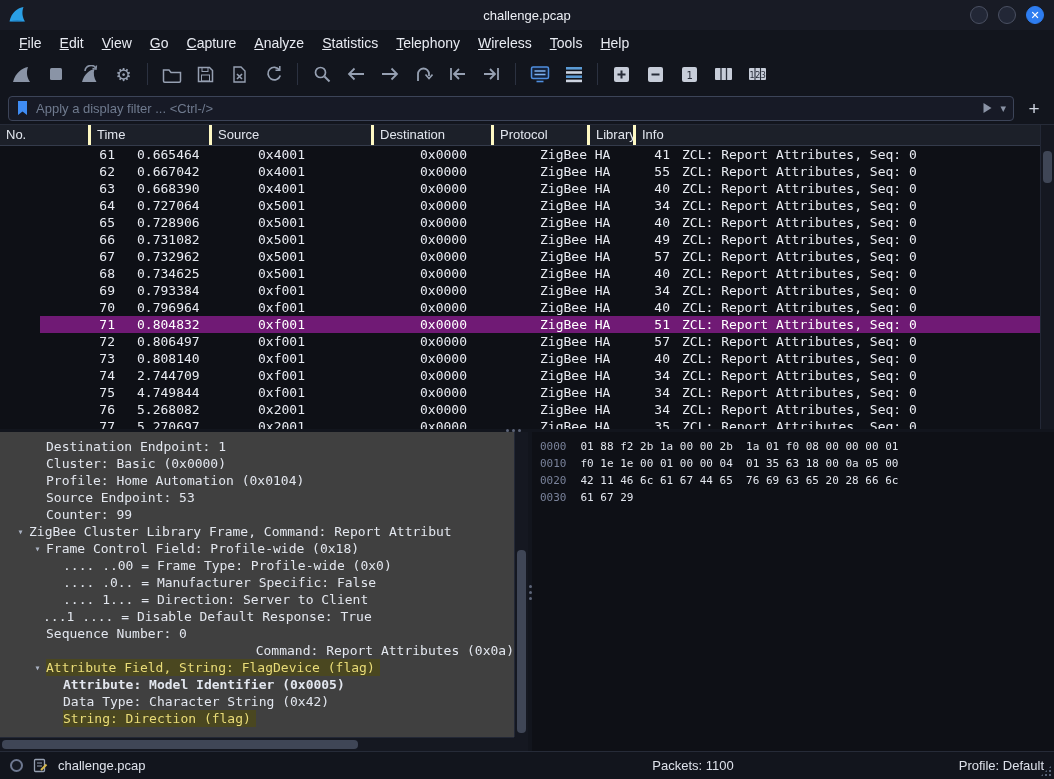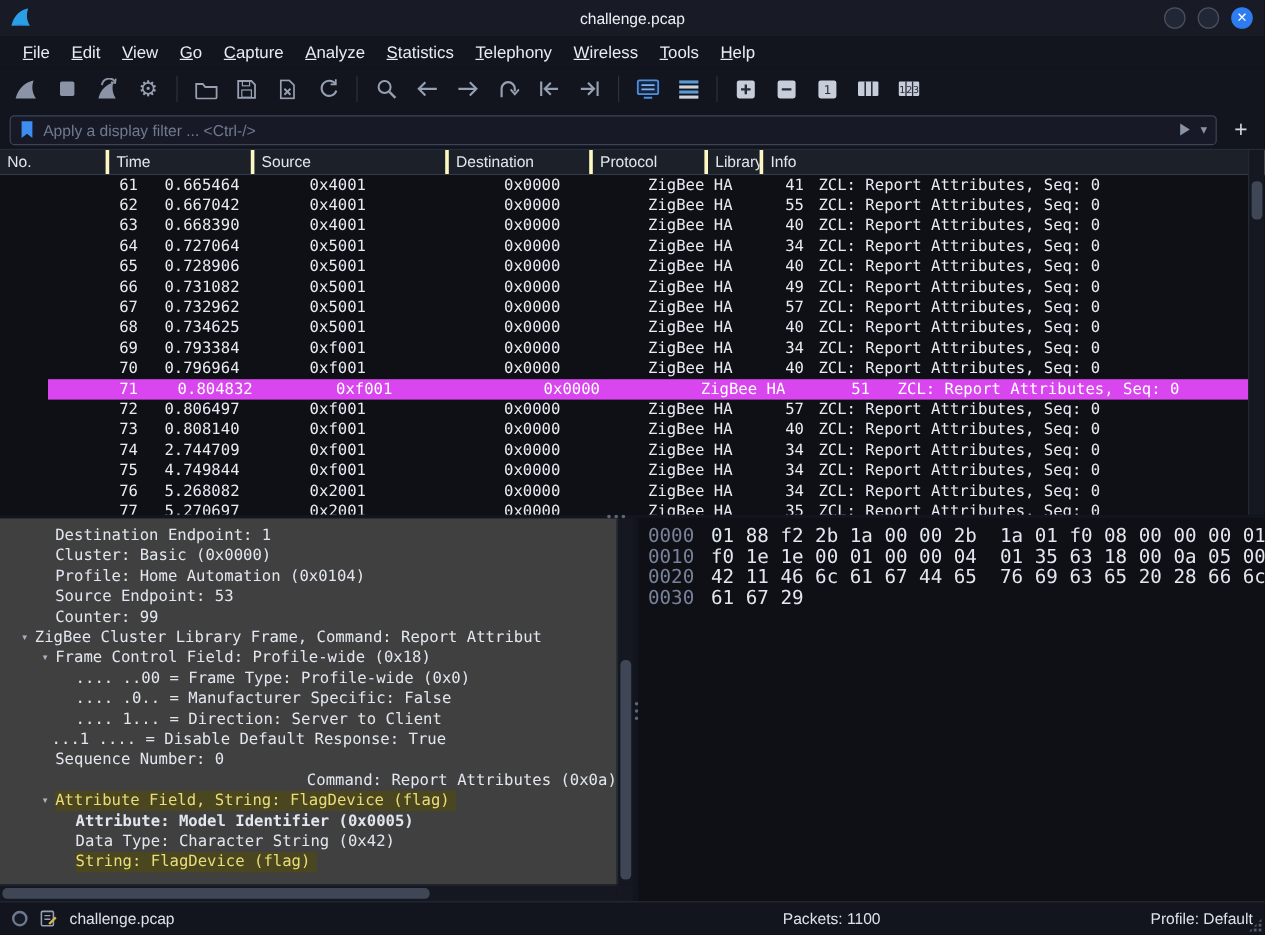--- a/index.html
+++ b/index.html
@@ -47,21 +47,21 @@
   .hcell { padding:2px 6px; border-right:3px solid #fef9c3; white-space:nowrap; overflow:hidden; }
   .hdr-corner { position:absolute; top:125px; right:0; width:14px; height:21px; background:#ccd2dc;
                 border-bottom:1px solid #343b4b; }
   .w-no { width:91px; flex:0 0 91px; } .w-time { width:121px; flex:0 0 121px; }
   .w-source { width:162px; flex:0 0 162px; } .w-destination { width:120px; flex:0 0 120px; }
   .w-protocol { width:96px; flex:0 0 96px; } .w-length { width:46px; flex:0 0 46px; }
   .w-info { flex:1 1 auto; min-width:0; border-right:none; }
   .prows { position:absolute; top:146px; left:0; right:14px; height:283px; overflow:hidden;
            background:#0e1016; font-family:"DejaVu Sans Mono",monospace; font-size:13px;padding-left:40px; }
   .prow { display:flex; height:17px; line-height:17px; color:#e8ebf2; }
-  .prow.selected { background:#d946ef; color:#ffffff;gap:11px; }
+  .prow.selected { background:#701a75; color:#ffffff; }
   .pc { padding:0 6px; overflow:hidden; white-space:nowrap; }
   .pc.w-no { text-align:right; padding-right:16px; }
   .pc.w-length { text-align:right; padding-right:6px; }
 
   
   .vsb { background:#151821; border-left:1px solid #232836; }
   .vsb-list { position:absolute; top:125px; right:0; width:14px; height:304px; }
   .vsb-list .thumb { position:absolute; top:26px; left:2px; right:2px; height:32px; background:#3f4656; border-radius:4px; }
   .hsplit { position:absolute; top:429px; left:0; right:0; height:3px; background:#12151d; }
   .dots-h { position:absolute; left:506px; top:0; display:flex; gap:3px; }
@@ -78,21 +78,21 @@
   .dtext.hl { background:#4a4720; color:#e9dc78; padding:0 5px 0 0; }
   .vsb-details { position:absolute; top:432px; left:514px; width:14px; height:305px; }
   .vsb-details .thumb { position:absolute; top:118px; left:2px; right:2px; height:183px; background:#3f4656; border-radius:4px; }
   .sb-corner { position:absolute; top:737px; left:514px; width:14px; height:14px; background:#151821; }
   .vsplit { position:absolute; top:432px; left:528px; width:4px; height:319px; background:#12151d; }
   .hsb-details { position:absolute; top:737px; left:0; width:514px; height:14px; background:#151821; border-top:1px solid #232836; }
   .hsb-details .thumbh { position:absolute; left:2px; top:2px; height:9px; width:356px; background:#3f4656; border-radius:4px; }
 
   
   .hexpane { position:absolute; top:432px; left:532px; width:522px; height:319px; background:#0e1016;
-             font-family:"DejaVu Sans Mono",monospace; font-size:16px; padding:6px 0 0 8px; }
+             font-family:"DejaVu Sans Mono",monospace; font-size:11px; padding:6px 0 0 8px; }
   .hrow { height:17px; line-height:17px; white-space:pre; }
   .hoff { color:#79829a; margin-right:14px; }
   .hbytes { color:#e2e6ee; }
 
   
   .statusbar { position:absolute; bottom:0; left:0; right:0; height:28px; background:#12151d;
                border-top:1px solid #262b38; display:flex; align-items:center; font-size:13px;
                color:#dde1ea; padding:0 10px; gap:10px; }
   .expert-icon { width:13px; height:13px; border-radius:50%; border:2px solid #6e7890; background:#161a24; flex:0 0 auto; }
   .note-icon { display:flex; align-items:center; flex:0 0 auto; }
@@ -474,21 +474,21 @@
       <div class="dline" style="padding-left: 29px;"><span class="twisty">▾</span><span class="dtext">Frame Control Field: Profile-wide (0x18)</span></div>
       <div class="dline" style="padding-left: 46px;"><span class="twisty"></span><span class="dtext">.... ..00 = Frame Type: Profile-wide (0x0)</span></div>
       <div class="dline" style="padding-left: 46px;"><span class="twisty"></span><span class="dtext">.... .0.. = Manufacturer Specific: False</span></div>
       <div class="dline" style="padding-left: 46px;"><span class="twisty"></span><span class="dtext">.... 1... = Direction: Server to Client</span></div>
       <div class="dline" style="padding-left: 26px;"><span class="twisty"></span><span class="dtext">...1 .... = Disable Default Response: True</span></div>
       <div class="dline" style="padding-left: 29px;"><span class="twisty"></span><span class="dtext">Sequence Number: 0</span></div>
       <div class="dline" style="padding-left: 29px; justify-content: flex-end;"><span class="twisty"></span><span class="dtext">Command: Report Attributes (0x0a)</span></div>
       <div class="dline" style="padding-left: 29px;"><span class="twisty">▾</span><span class="dtext hl">Attribute Field, String: FlagDevice (flag)</span></div>
       <div class="dline" style="padding-left: 46px; font-weight: bold;"><span class="twisty"></span><span class="dtext">Attribute: Model Identifier (0x0005)</span></div>
       <div class="dline" style="padding-left: 46px;"><span class="twisty"></span><span class="dtext">Data Type: Character String (0x42)</span></div>
-      <div class="dline" style="padding-left: 46px;"><span class="twisty"></span><span class="dtext hl">String: FlagDevice (flag)</span></div>
+      <div class="dline" style="padding-left: 46px;"><span class="twisty"></span><span class="dtext hl">String: Direction (flag)</span></div>
     </div>
   <div class="vsb vsb-details">
     <div class="thumb"></div>
   </div>
   <div class="sb-corner"></div>
   <div class="hsb-details">
     <div class="thumbh"></div>
   </div>
   <div class="vsplit">
     <span class="dots-v">

